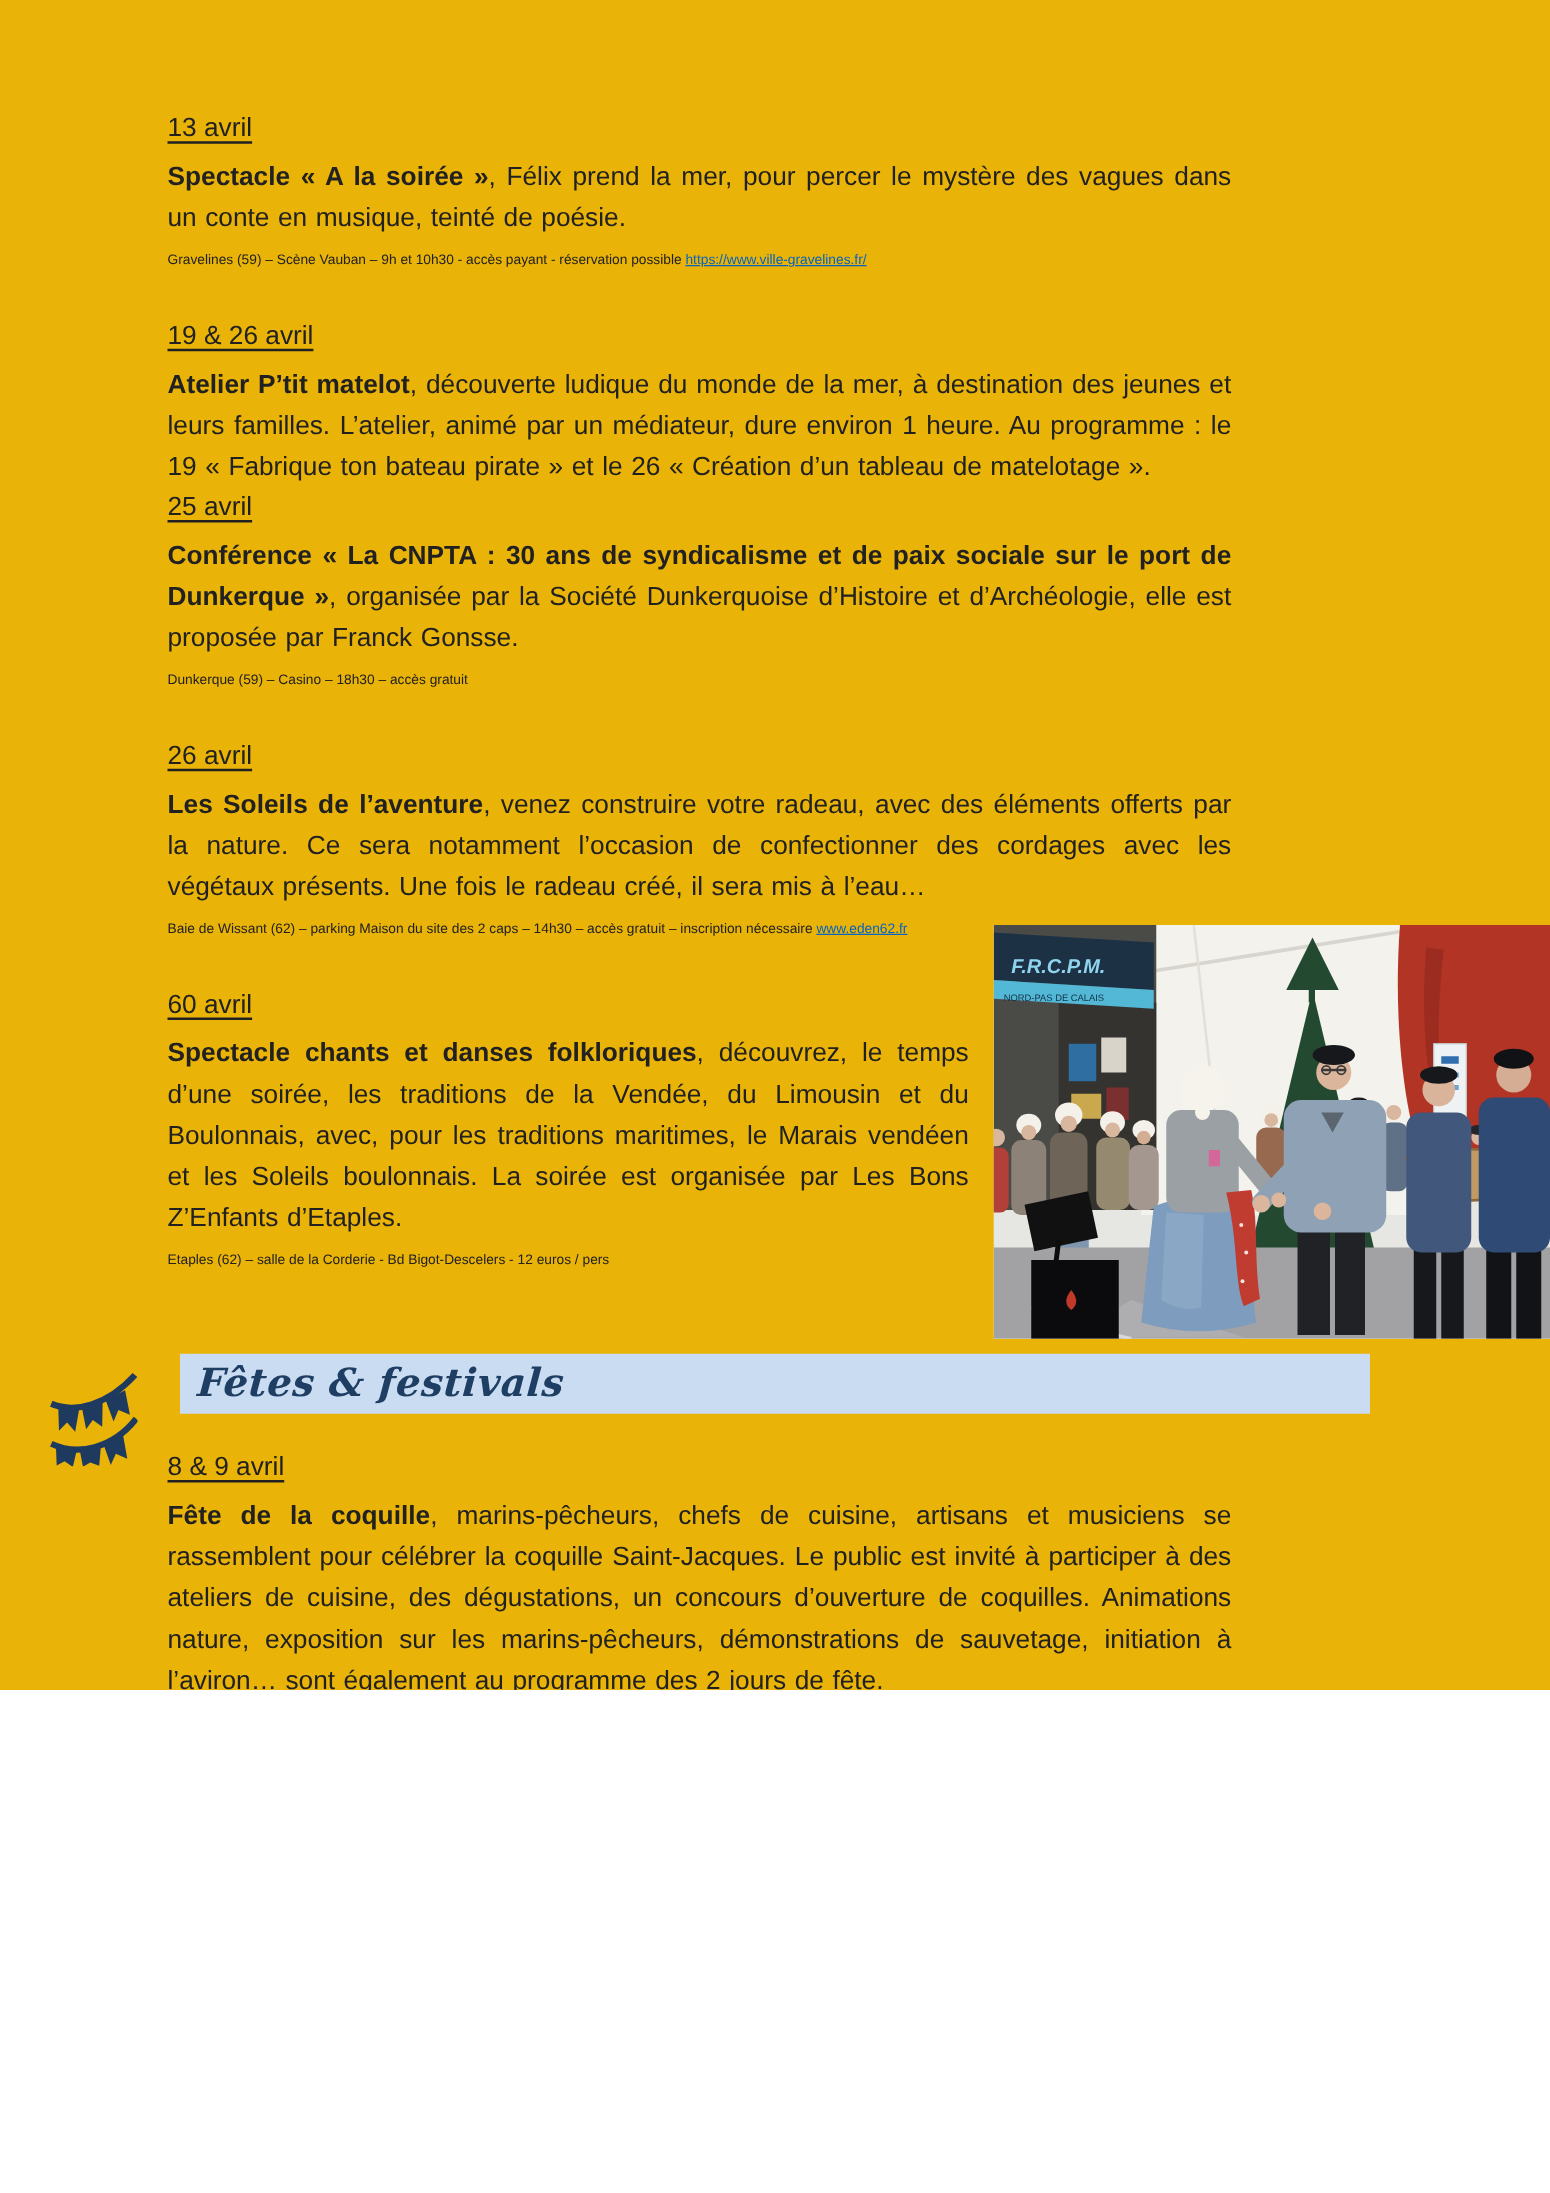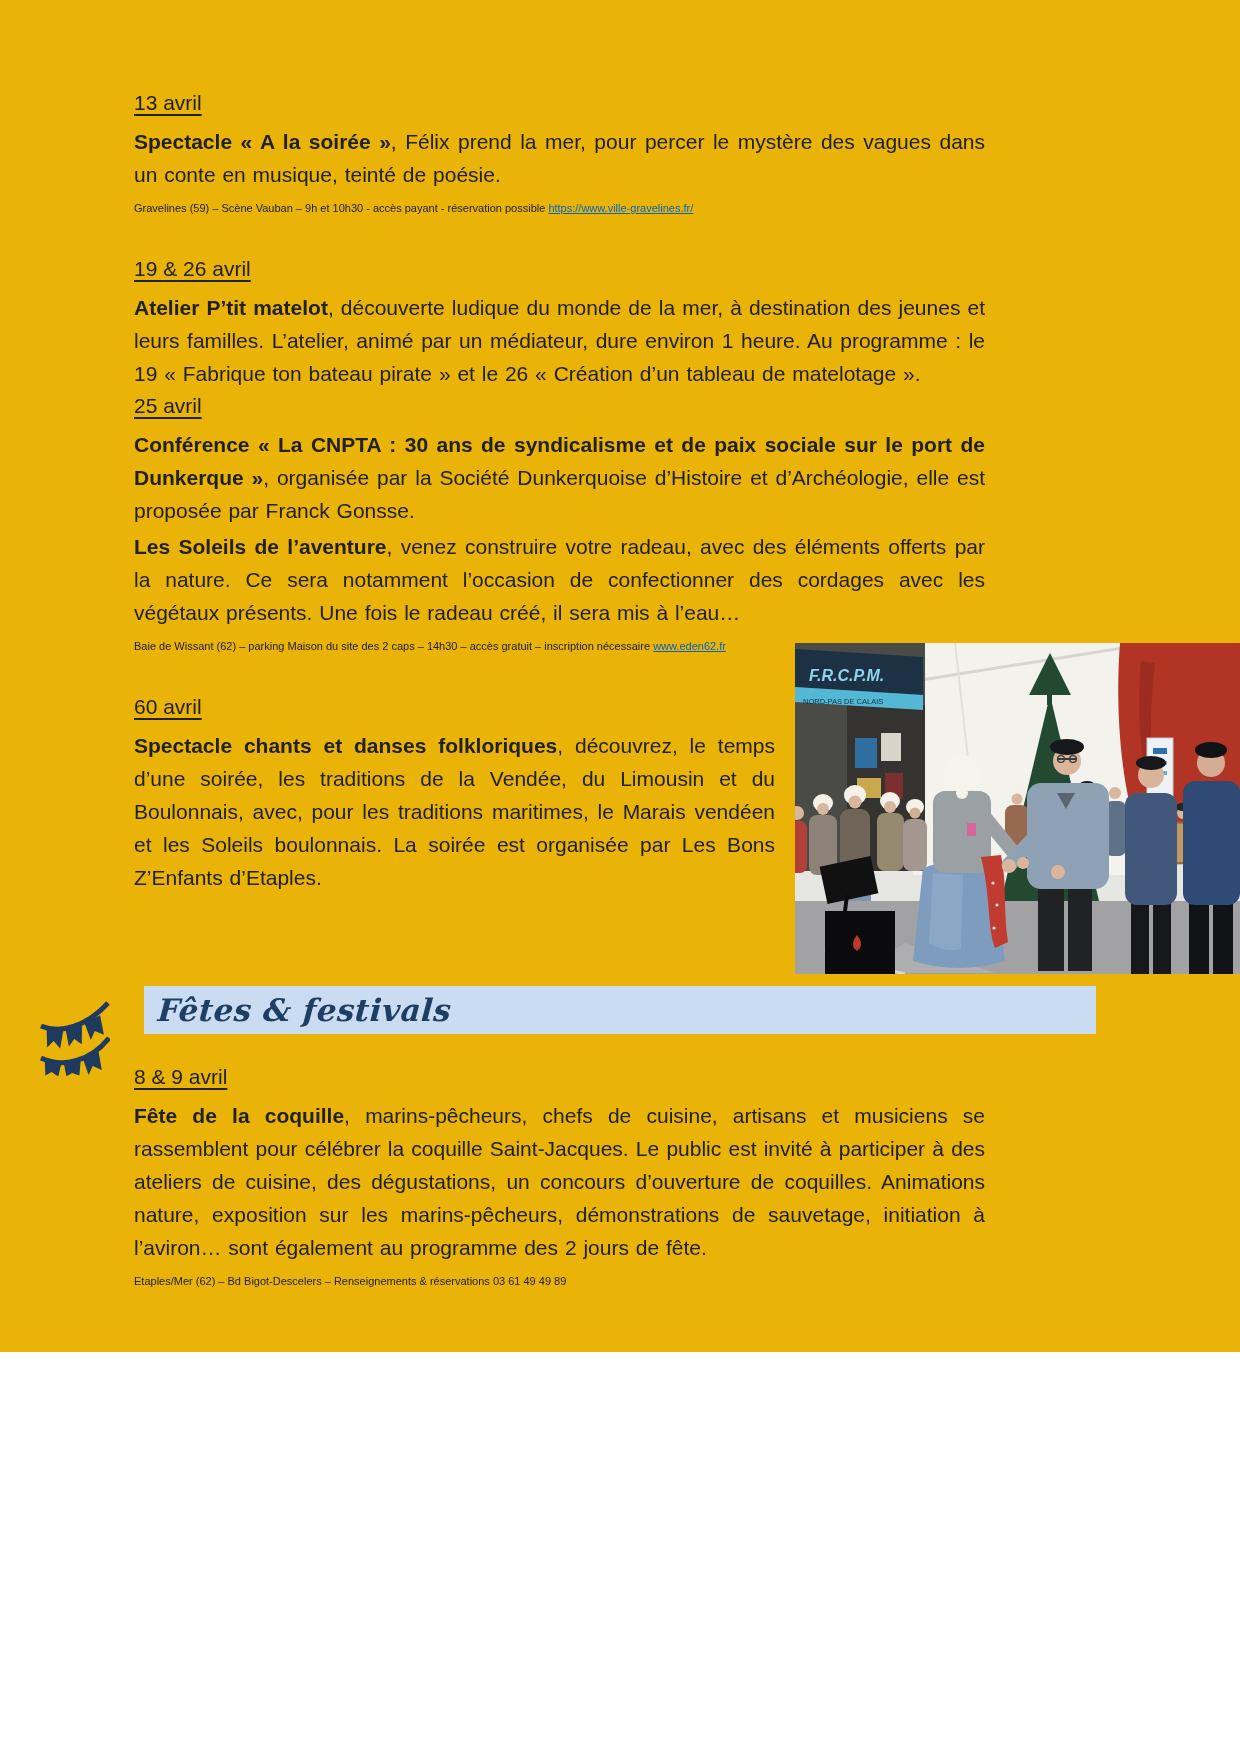--- a/index.html
+++ b/index.html
@@ -98,23 +98,25 @@
     </section>
 
     <section class="event">
       <h2 class="date">19 &amp; 26 avril</h2>
       <p class="body"><span class="lead">Atelier P’tit matelot</span><span>, découverte ludique du monde de la mer, à destination des jeunes et leurs familles. L’atelier, animé par un médiateur, dure environ 1 heure. Au programme : le 19 « Fabrique ton bateau pirate » et le 26 « Création d’un tableau de matelotage ».</span></p>
     </section>
 
     <section class="event">
       <h2 class="date">25 avril</h2>
       <p class="body"><span class="lead">Conférence « La CNPTA : 30 ans de syndicalisme et de paix sociale sur le port de Dunkerque »</span><span>, organisée par la Société Dunkerquoise d’Histoire et d’Archéologie, elle est proposée par Franck Gonsse.</span></p>
-    </section>
-
-    <section class="event">
+      <p class="info">Dunkerque (59) – Casino – 18h30 – accès gratuit</p>
+    </section>
+
+    <section class="event">
+      <h2 class="date">26 avril</h2>
       <p class="body"><span class="lead">Les Soleils de l’aventure</span><span>, venez construire votre radeau, avec des éléments offerts par la nature. Ce sera notamment l’occasion de confectionner des cordages avec les végétaux présents. Une fois le radeau créé, il sera mis à l’eau…</span></p>
       <p class="info"><span>Baie de Wissant (62) – parking Maison du site des 2 caps – 14h30 – accès gratuit – inscription nécessaire </span><a class="doclink">www.eden62.fr</a></p>
     </section>
 
     <div class="photo">
       <svg viewBox="0 0 445 331" xmlns="http://www.w3.org/2000/svg">
 
         <rect x="0" y="0" width="445" height="331" fill="#e6e7e3"></rect>
 
         <rect x="118" y="0" width="230" height="232" fill="#f3f2ed"></rect>
@@ -235,20 +237,21 @@
           <rect x="388" y="138" width="57" height="124" rx="12" fill="#2f4a74"></rect>
           <circle cx="416" cy="120" r="14" fill="#d4ad94"></circle>
           <ellipse cx="416" cy="107" rx="16" ry="8" fill="#101216"></ellipse>
         </g>
       </svg>
     </div>
 
     <section class="event wrap">
       <h2 class="date">60 avril</h2>
       <p class="body"><span class="lead">Spectacle chants et danses folkloriques</span><span>, découvrez, le temps d’une soirée, les traditions de la Vendée, du Limousin et du Boulonnais, avec, pour les traditions maritimes, le Marais vendéen et les Soleils boulonnais. La soirée est organisée par Les Bons Z’Enfants d’Etaples.</span></p>
+      <p class="info">Etaples (62) – salle de la Corderie - Bd Bigot-Descelers - 12 euros / pers</p>
     </section>
 
     <div class="banner-row">
       <svg class="bunting" viewBox="0 0 70 80" xmlns="http://www.w3.org/2000/svg">
         <path d="M1,30 C20,38 46,31 68,7" fill="none" stroke="#1f3a5f" stroke-width="5"></path>
         <g fill="#1f3a5f">
           <polygon points="6,32 23,33 21,52 14,45 8,52" transform="rotate(4 14 40)"></polygon>
           <polygon points="26,31 43,30 41,49 34,43 28,50" transform="rotate(-5 34 40)"></polygon>
           <polygon points="46,25 63,21 62,41 54,35 48,43" transform="rotate(-14 54 32)"></polygon>
         </g>

